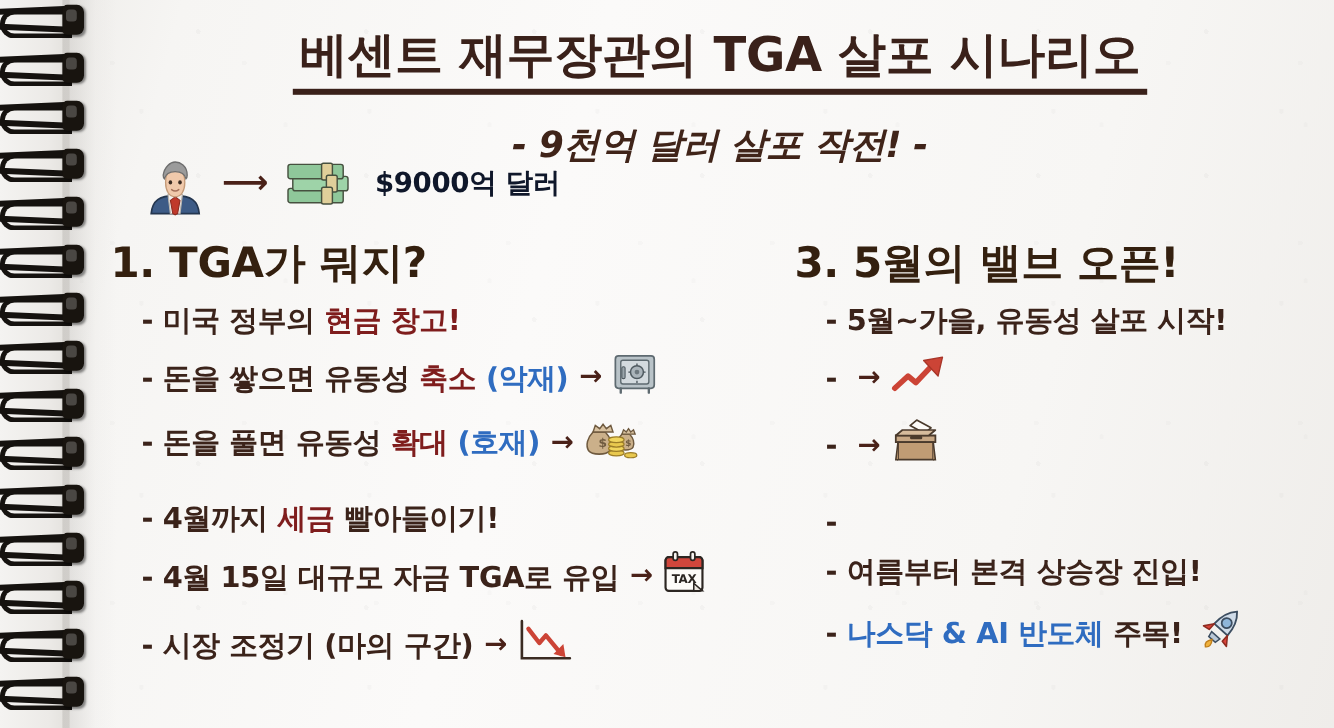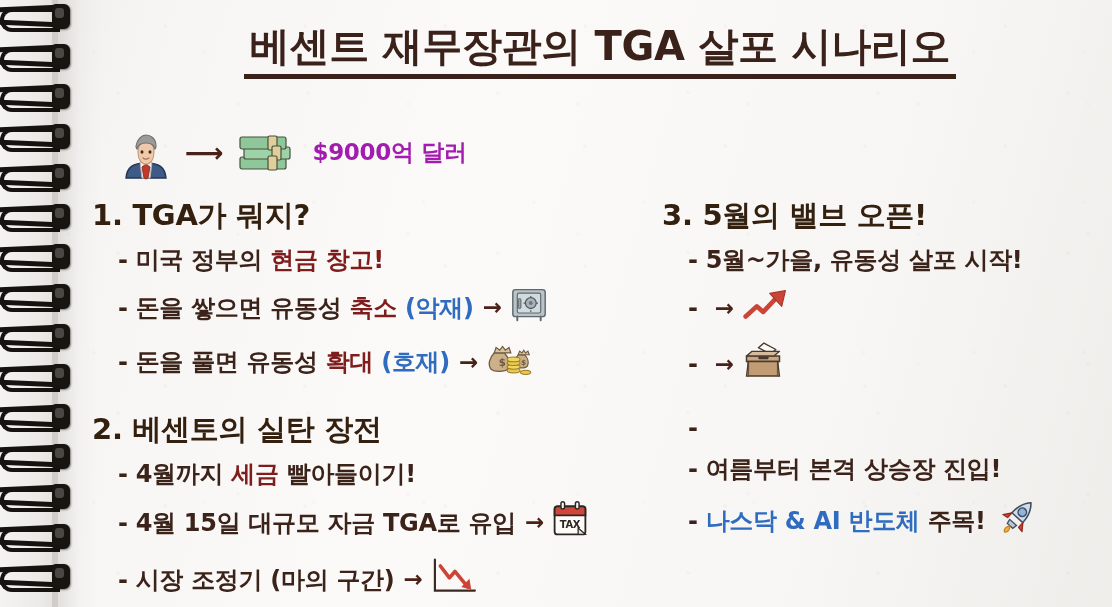--- a/index.html
+++ b/index.html
@@ -158,39 +158,39 @@
   .hero-arrow {
     font-size: 27px;
     color: #4a2118;
     font-weight: bold;
     line-height: 1;
     margin: 0 2px;
   }
   .cash-icon { width: 66px; height: 50px; display: block; }
   .hero-label {
     font-size: 23px;
-    color: #a21caf;
+    color: #0f172a;
     font-weight: bold;
     margin-left: 3px;
     white-space: nowrap;
   }
 
   
   .col {
     position: absolute;
     top: 196px;
   }
   .col-left  { left: 92px;  width: 530px; }
   .col-right { left: 662px; width: 450px; }
 
   .section { margin-bottom: 20px; }
   .section.gap-lg { margin-bottom: 26px; }
 
   .sec-head {
-    font-size: 29px;
+    font-size: 35px;
     color: #34200f;
     margin-bottom: 9px;
     white-space: nowrap;
   }
 
   .bullet {
     display: flex;
     align-items: center;
     font-size: 24px;
     color: #3b231a;
@@ -330,20 +330,21 @@
         <div class="wire-top"></div>
         <div class="wire-bot"></div>
         <div class="wire-cap"></div>
         <div class="wire-gloss"></div>
       </div>
     </div>
 
   <div class="title-wrap">
     <div class="hand title">베센트 재무장관의 TGA 살포 시나리오</div>
   </div>
+  <div class="hand subtitle">- 9천억 달러 살포 작전! -</div>
 
   <div class="hero">
     <span class="ic portrait">
       <svg viewBox="0 0 56 56" width="56" height="56" xmlns="http://www.w3.org/2000/svg">
         <path d="M8 54c1-11 7-15 20-15s19 4 20 15z" fill="#3d5b86" stroke="#24364f" stroke-width="1.4"></path>
         <path d="M22 38h12l-2 16h-8z" fill="#f3f1ee" stroke="#b9b4ad" stroke-width="1"></path>
         <path d="M28 40l4 3-2 11-2 1-2-1-2-11z" fill="#c0392b" stroke="#8e2b20" stroke-width="0.9"></path>
         <path d="M20 28c0 7 3 12 8 12s8-5 8-12-3-11-8-11-8 4-8 11z" fill="#f0c9ab" stroke="#c49a77" stroke-width="1.1"></path>
         <path d="M18 22c1-7 6-11 10-11s10 3 10 11c0 2-1 3-1 3-1-4-4-6-9-6s-8 2-9 6c0 0-1-1-1-3z" fill="#9b9b9b" stroke="#6e6e6e" stroke-width="1.1"></path>
         <ellipse cx="24" cy="28" rx="1.5" ry="1.7" fill="#3a2b22"></ellipse>
@@ -403,21 +404,20 @@
                 <ellipse cx="31" cy="33" rx="7" ry="2.6" fill="#e8c84e"></ellipse>
                 <ellipse cx="31" cy="29" rx="7" ry="2.6" fill="#f0d55e"></ellipse>
                 <ellipse cx="31" cy="25" rx="7" ry="2.6" fill="#e8c84e"></ellipse>
                 <ellipse cx="31" cy="21" rx="7" ry="2.6" fill="#f0d55e"></ellipse>
                 <ellipse cx="44" cy="35" rx="5.5" ry="2.3" fill="#e8c84e"></ellipse>
               </g>
             </svg></span>
         </div>
       </div>
       <div class="section">
-        <div class="hand sec-head">2. 베센토의 실탄 장전</div>
         <div class="hand bullet">
           <span class="dash">-</span>
           <span><span>4월까지 </span><span class="em-red">세금</span><span> 빨아들이기!</span></span>
         </div>
         <div class="hand bullet">
           <span class="dash">-</span>
           <span><span>4월 15일 대규모 자금 TGA로 유입</span></span>
           <span class="arrow">→</span>
           <span class="ic"><svg viewBox="0 0 42 42" width="38" height="38" xmlns="http://www.w3.org/2000/svg">
               <rect x="4" y="7" width="34" height="31" rx="3" fill="#fdfbf8" stroke="#2c2622" stroke-width="2"></rect>

